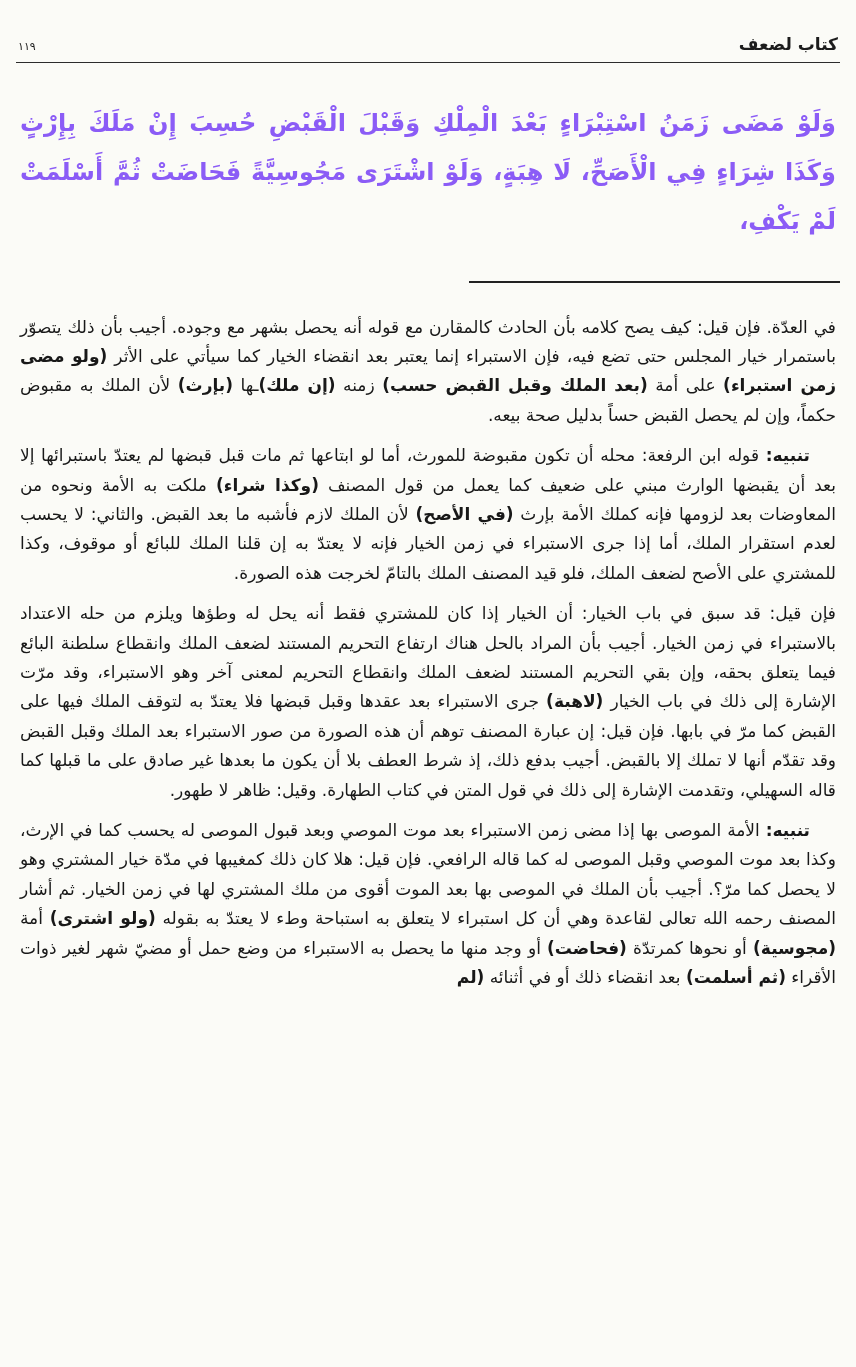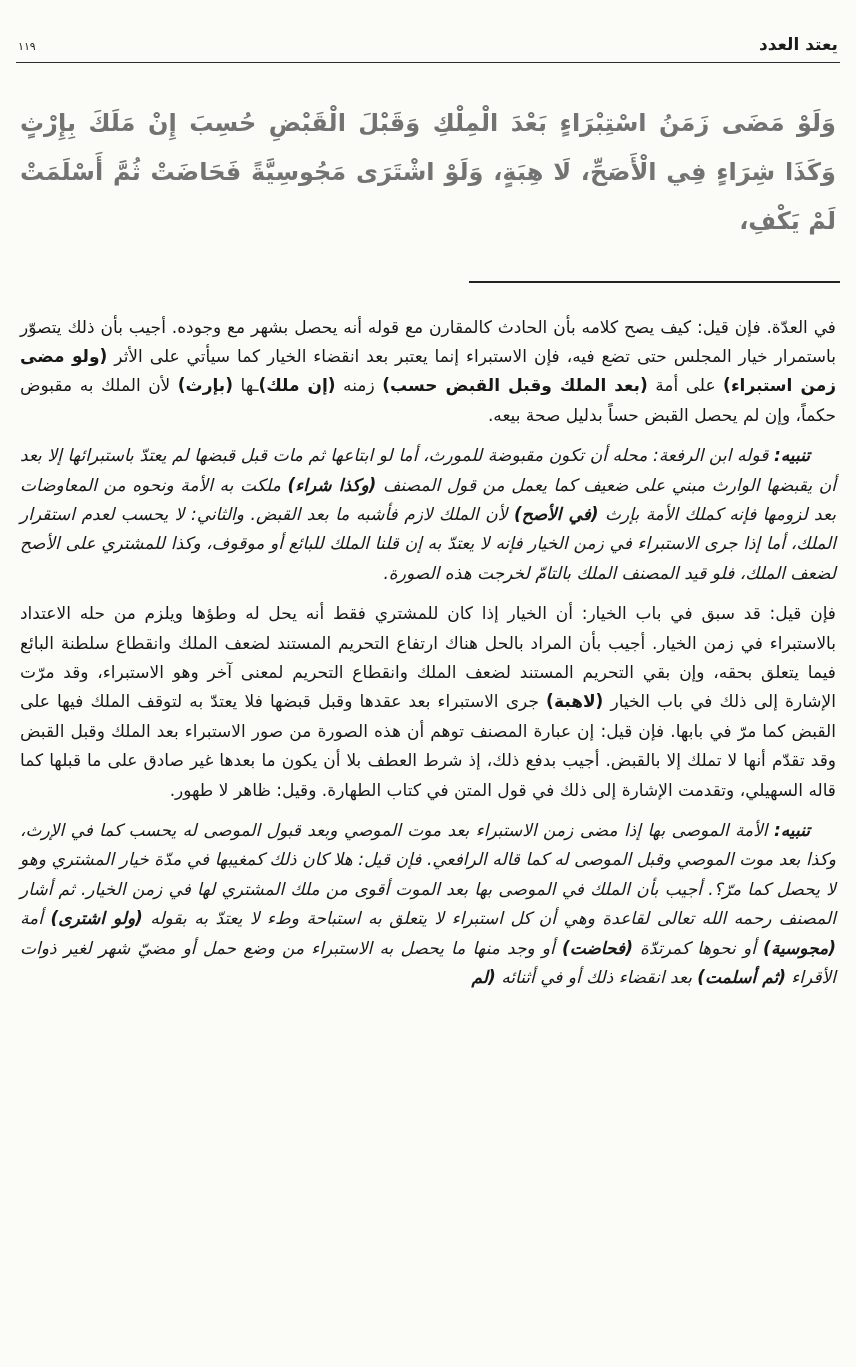--- a/index.html
+++ b/index.html
@@ -27,46 +27,46 @@
   }
   .book-title { font-weight: bold; letter-spacing: 0.5px; }
   .page-number { font-size: 11px; }
   .matn {
     margin-top: 36px;
     padding: 0 4px;
     font-size: 24px;
     font-weight: bold;
     line-height: 2.05;
     text-align: justify;
-    color: #737373;
+    color: #8b5cf6;
   }
   .separator {
     width: 45%;
     border-top: 2px solid #222;
     margin: 34px 0 30px 0; 
   }
   .commentary {
     padding: 0 4px;
     font-size: 17px;
     line-height: 1.73;
     text-align: justify;
     color: #181818;
     margin-top: 16px;
   }
   .commentary p { margin-bottom: 11px; }
-  .commentary p.indent { text-indent: 26px; font-style: italic; }
+  .commentary p.indent { text-indent: 26px; }
   .bold { font-weight: bold; }
 </style>
 </head>
 <body>
 
 <div class="page">
 
   <div class="header">
-    <span class="book-title">يعتد العدد</span>
+    <span class="book-title">كتاب لضعف</span>
     <span class="page-number">١١٩</span>
   </div>
 
   <div class="matn">وَلَوْ مَضَى زَمَنُ اسْتِبْرَاءٍ بَعْدَ الْمِلْكِ وَقَبْلَ الْقَبْضِ حُسِبَ إِنْ مَلَكَ بِإِرْثٍ وَكَذَا شِرَاءٍ فِي الْأَصَحِّ، لَا هِبَةٍ، وَلَوْ اشْتَرَى مَجُوسِيَّةً فَحَاضَتْ ثُمَّ أَسْلَمَتْ لَمْ يَكْفِ،</div>
 
   <div class="separator"></div>
 
   <div class="commentary">
       <p class=""><span>في العدّة. فإن قيل: كيف يصح كلامه بأن الحادث كالمقارن مع قوله أنه يحصل بشهر مع وجوده. أجيب بأن ذلك يتصوّر باستمرار خيار المجلس حتى تضع فيه، فإن الاستبراء إنما يعتبر بعد انقضاء الخيار كما سيأتي على الأثر </span><span class="bold">(ولو مضى زمن استبراء)</span><span> على أمة </span><span class="bold">(بعد الملك وقبل القبض حسب)</span><span> زمنه </span><span class="bold">(إن ملك)</span><span>ـها </span><span class="bold">(بإرث)</span><span> لأن الملك به مقبوض حكماً، وإن لم يحصل القبض حساً بدليل صحة بيعه.</span></p>
       <p class="indent"><span class="bold">تنبيه:</span><span> قوله ابن الرفعة: محله أن تكون مقبوضة للمورث، أما لو ابتاعها ثم مات قبل قبضها لم يعتدّ باستبرائها إلا بعد أن يقبضها الوارث مبني على ضعيف كما يعمل من قول المصنف </span><span class="bold">(وكذا شراء)</span><span> ملكت به الأمة ونحوه من المعاوضات بعد لزومها فإنه كملك الأمة بإرث </span><span class="bold">(في الأصح)</span><span> لأن الملك لازم فأشبه ما بعد القبض. والثاني: لا يحسب لعدم استقرار الملك، أما إذا جرى الاستبراء في زمن الخيار فإنه لا يعتدّ به إن قلنا الملك للبائع أو موقوف، وكذا للمشتري على الأصح لضعف الملك، فلو قيد المصنف الملك بالتامّ لخرجت هذه الصورة.</span></p>

